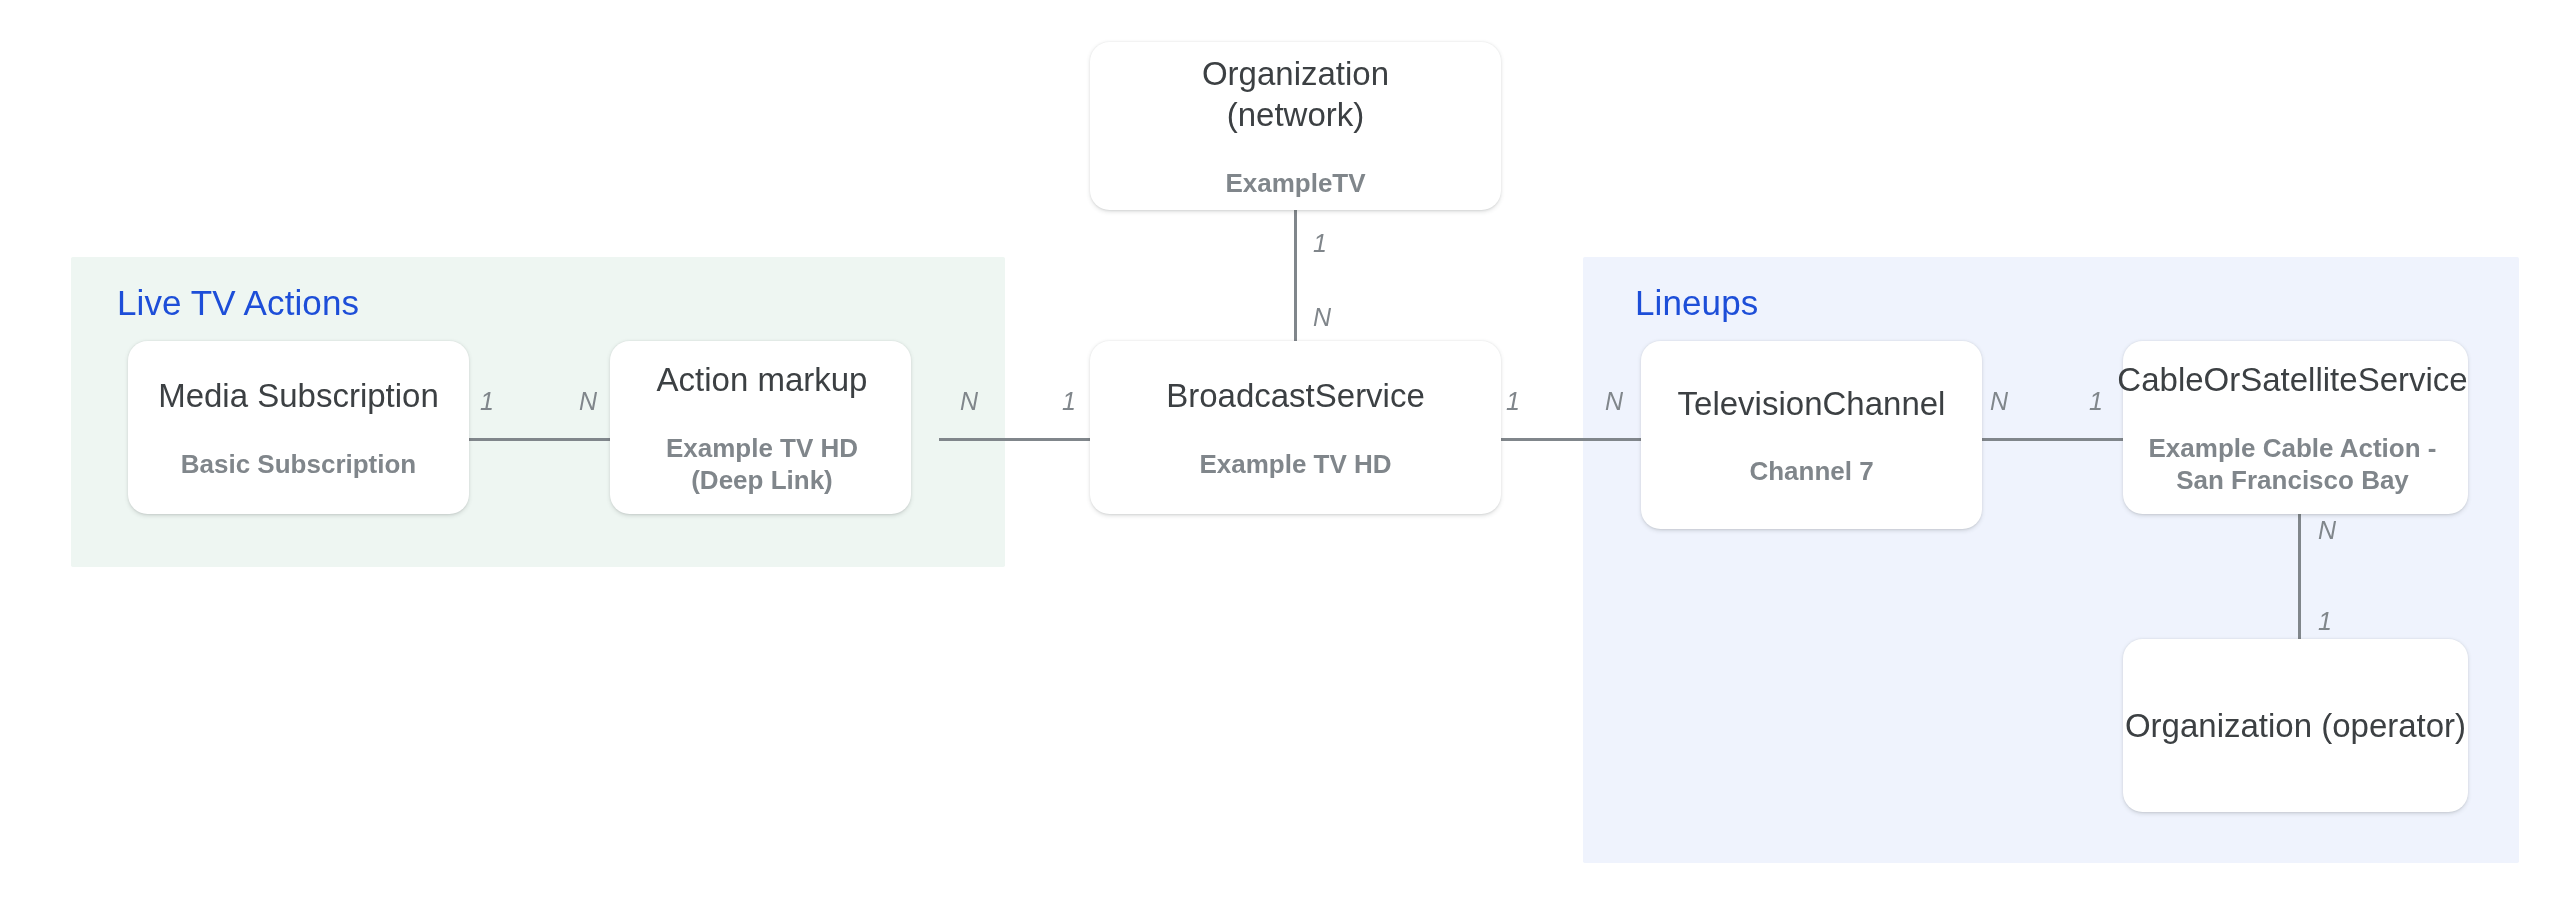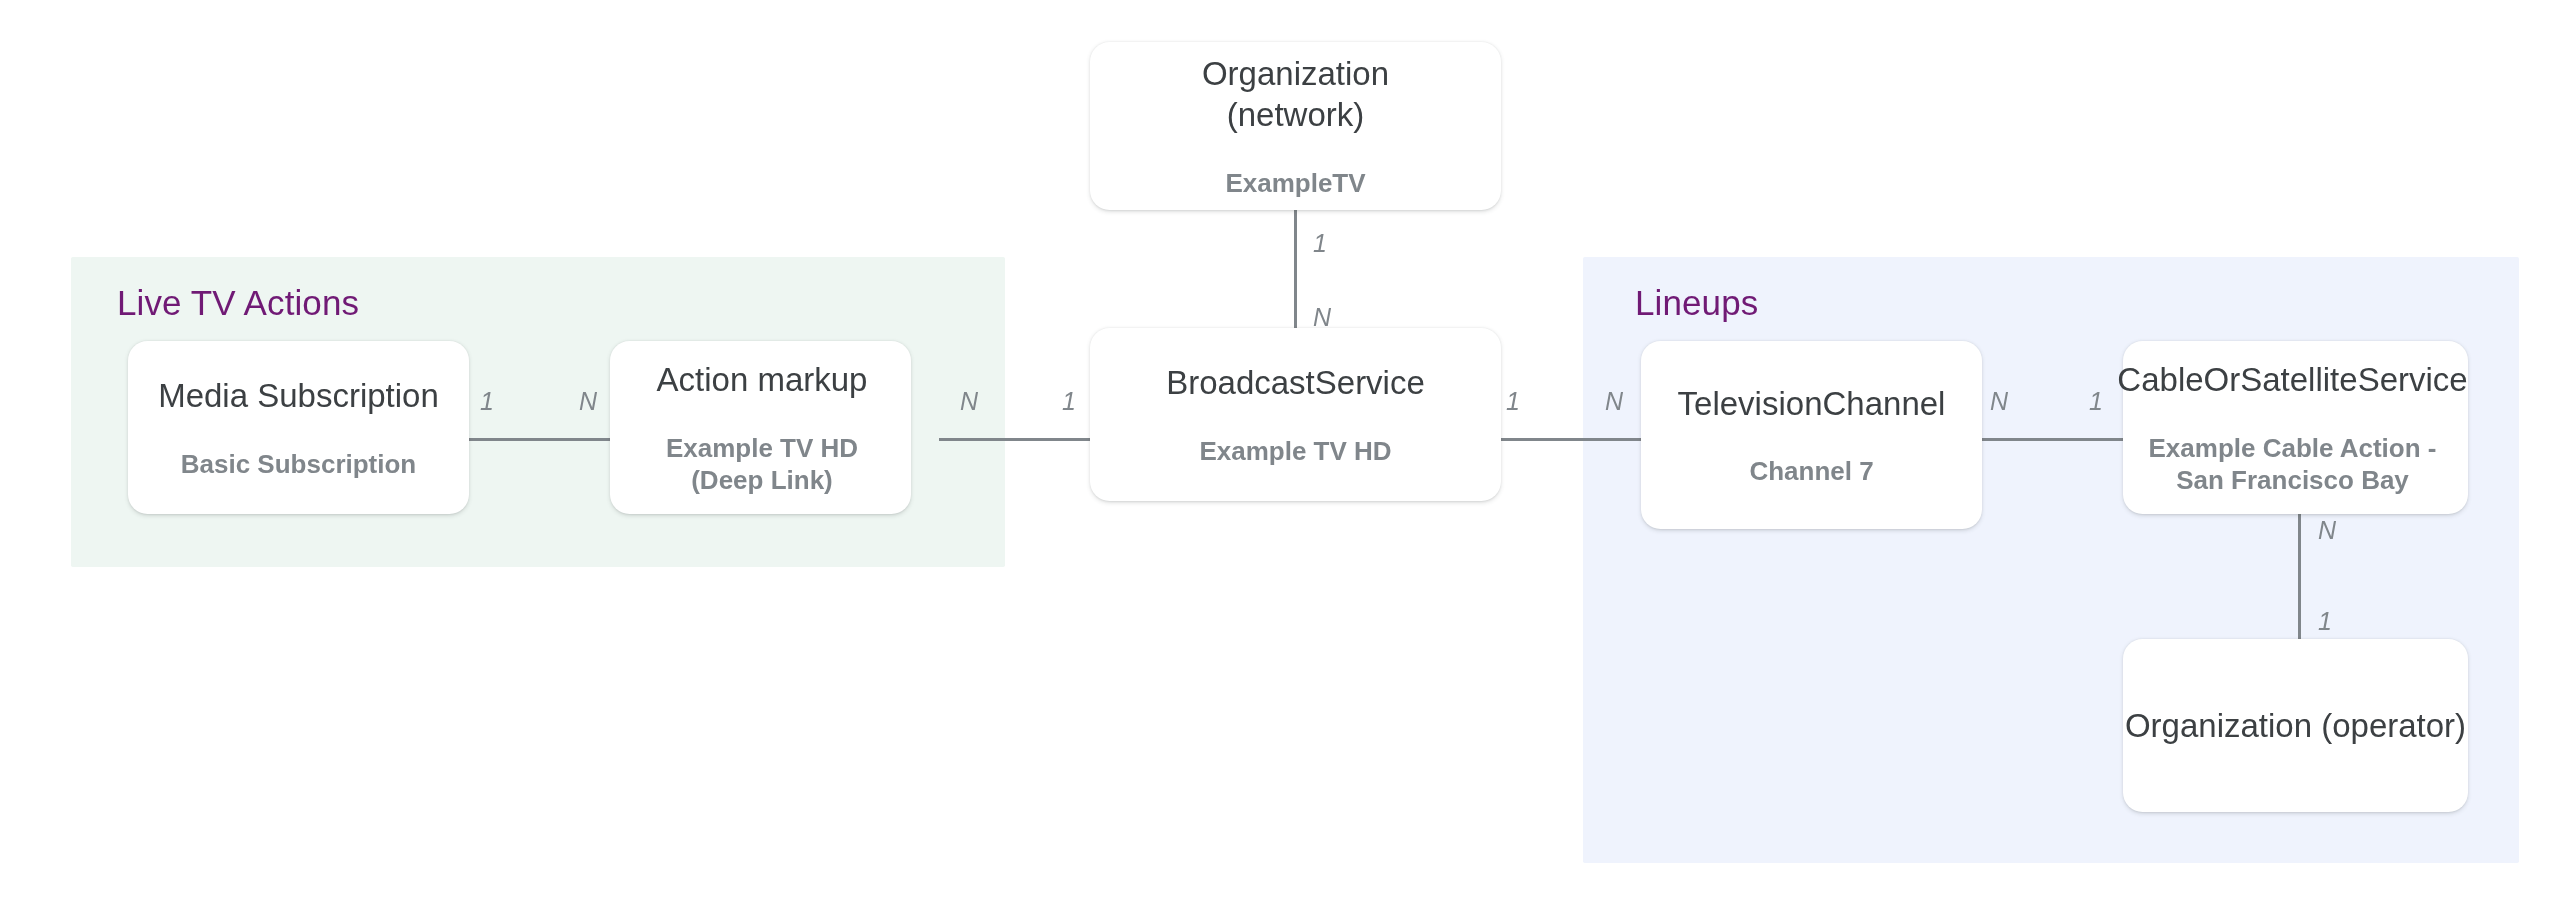--- a/index.html
+++ b/index.html
@@ -9,21 +9,21 @@
     font-family:"Liberation Sans","DejaVu Sans",sans-serif;
     overflow:hidden;
   }
   #stage{position:relative;width:2576px;height:906px;}
 
   
   .group{position:absolute;border-radius:1.8px;}
   .group-title{
     position:absolute;
     font-size:35px;
-    color:#701a75;
+    color:#1d4ed8;
     font-weight:400;
     letter-spacing:0.1px;
     white-space:nowrap;
   }
 
   
   .node{
     position:absolute;
     background:#ffffff;
     border-radius:19.5px;
@@ -123,21 +123,21 @@
   <div class="node" style="left:128px;top:341px;width:341px;height:173px;">
     <div class="node-title">Media Subscription</div>
     <div class="node-sub">Basic Subscription</div>
   </div>
 
   <div class="node" style="left:610px;top:341px;width:301px;height:173px;padding-left:17px;">
     <div class="node-title">Action markup</div>
     <div class="node-sub">Example TV HD (Deep Link)</div>
   </div>
 
-  <div class="node" style="left:1090px;top:328px;width:411px;height:173px;">
+  <div class="node" style="left:1090px;top:341px;width:411px;height:173px;">
     <div class="node-title">BroadcastService</div>
     <div class="node-sub">Example TV HD</div>
   </div>
 
   <div class="node" style="left:1641px;top:341px;width:341px;height:188px;">
     <div class="node-title">TelevisionChannel</div>
     <div class="node-sub">Channel 7</div>
   </div>
 
   <div class="node" style="left:2123px;top:341px;width:345px;height:173px;padding-left:8px;">

